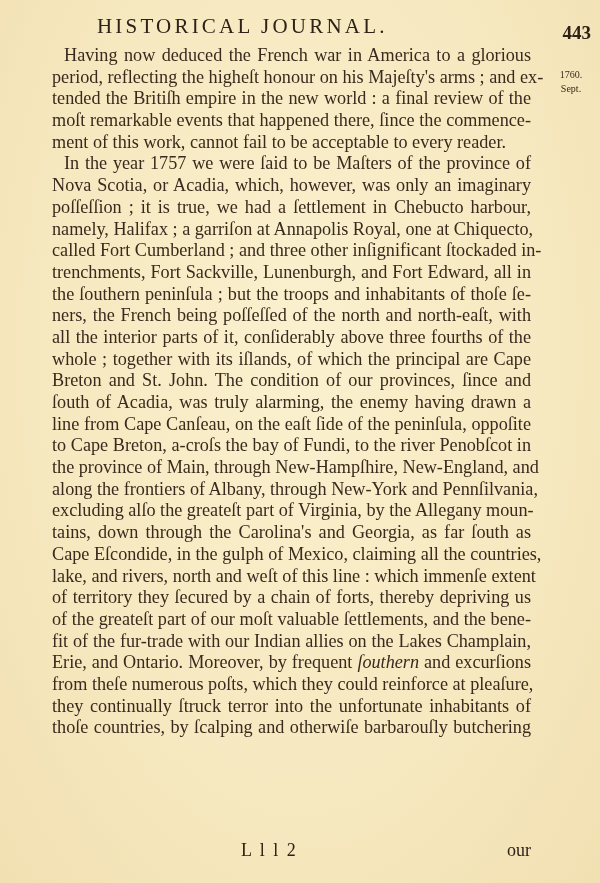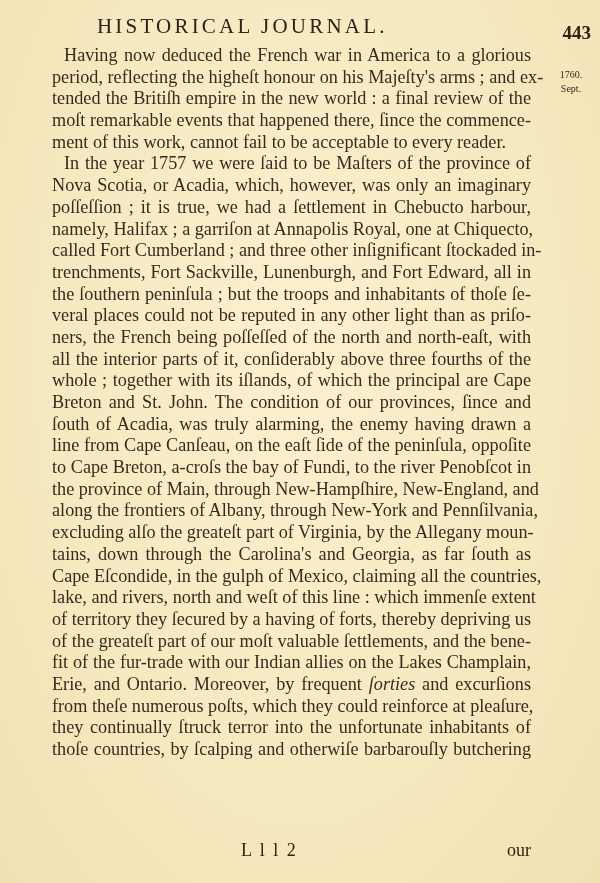--- a/index.html
+++ b/index.html
@@ -124,38 +124,37 @@
     <span class="line last">ment of this work, cannot fail to be acceptable to every reader.</span>
   </div>
   <div class="para para2">
     <span class="line indent">In the year 1757 we were ſaid to be Maſters of the province of</span>
     <span class="line">Nova Scotia, or Acadia, which, however, was only an imaginary</span>
     <span class="line">poſſeſſion ; it is true, we had a ſettlement in Chebucto harbour,</span>
     <span class="line">namely, Halifax ; a garriſon at Annapolis Royal, one at Chiquecto,</span>
     <span class="line">called Fort Cumberland ; and three other inſignificant ſtockaded in-</span>
     <span class="line">trenchments, Fort Sackville, Lunenburgh, and Fort Edward, all in</span>
     <span class="line">the ſouthern peninſula ; but the troops and inhabitants of thoſe ſe-</span>
-    <span class="line">veral places could not be reputed in any other light than as priſo-</span>
     <span class="line">ners, the French being poſſeſſed of the north and north-eaſt, with</span>
     <span class="line">all the interior parts of it, conſiderably above three fourths of the</span>
     <span class="line">whole ; together with its iſlands, of which the principal are Cape</span>
     <span class="line">Breton and St. John. The condition of our provinces, ſince and</span>
     <span class="line">ſouth of Acadia, was truly alarming, the enemy having drawn a</span>
     <span class="line">line from Cape Canſeau, on the eaſt ſide of the peninſula, oppoſite</span>
     <span class="line">to Cape Breton, a-croſs the bay of Fundi, to the river Penobſcot in</span>
     <span class="line">the province of Main, through New-Hampſhire, New-England, and</span>
     <span class="line">along the frontiers of Albany, through New-York and Pennſilvania,</span>
     <span class="line">excluding alſo the greateſt part of Virginia, by the Allegany moun-</span>
     <span class="line">tains, down through the Carolina's and Georgia, as far ſouth as</span>
     <span class="line">Cape Eſcondide, in the gulph of Mexico, claiming all the countries,</span>
     <span class="line">lake, and rivers, north and weſt of this line : which immenſe extent</span>
-    <span class="line">of territory they ſecured by a having of forts, thereby depriving us</span>
+    <span class="line">of territory they ſecured by a chain of forts, thereby depriving us</span>
     <span class="line">of the greateſt part of our moſt valuable ſettlements, and the bene-</span>
     <span class="line">fit of the fur-trade with our Indian allies on the Lakes Champlain,</span>
-    <span class="line"><span>Erie, and Ontario. Moreover, by frequent </span><em class="italic">ſorties</em><span> and excurſions</span></span>
+    <span class="line"><span>Erie, and Ontario. Moreover, by frequent </span><em class="italic">ſouthern</em><span> and excurſions</span></span>
     <span class="line">from theſe numerous poſts, which they could reinforce at pleaſure,</span>
     <span class="line">they continually ſtruck terror into the unfortunate inhabitants of</span>
     <span class="line">thoſe countries, by ſcalping and otherwiſe barbarouſly butchering</span>
   </div>
 </div>
 
 <div class="footer">
   <span class="signature">L l l 2</span>
   <span class="catchword">our</span>
 </div>

